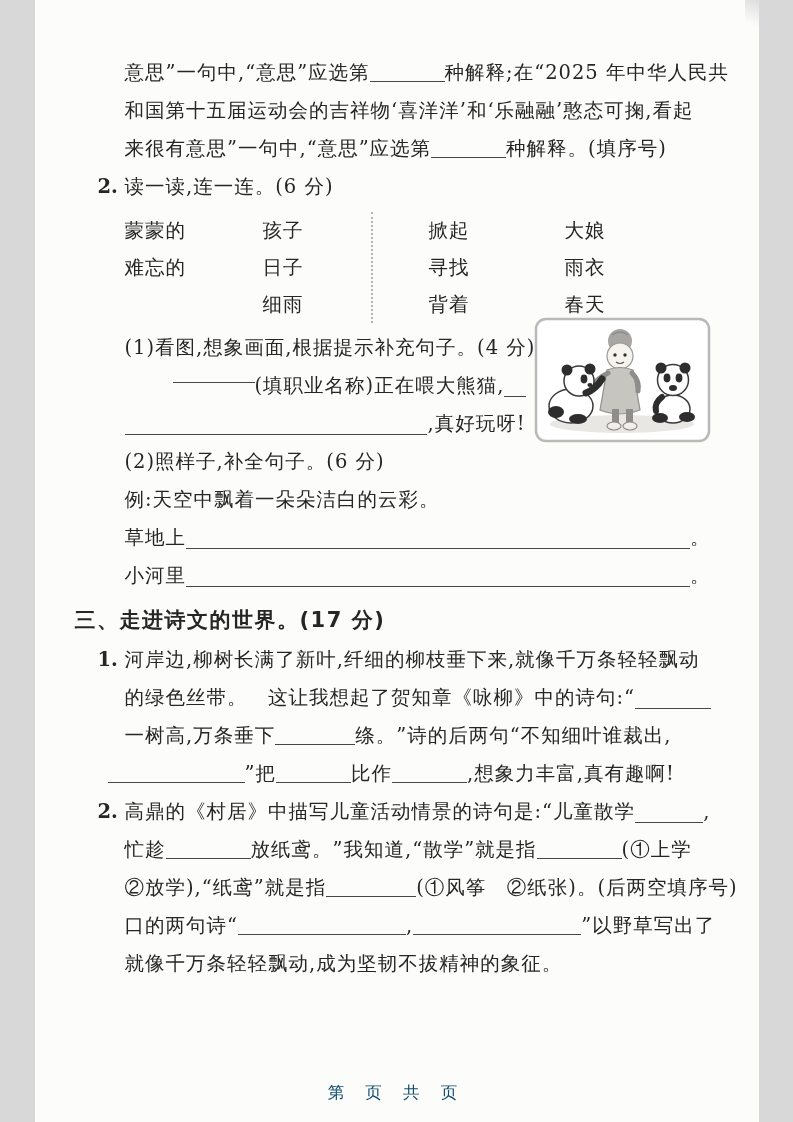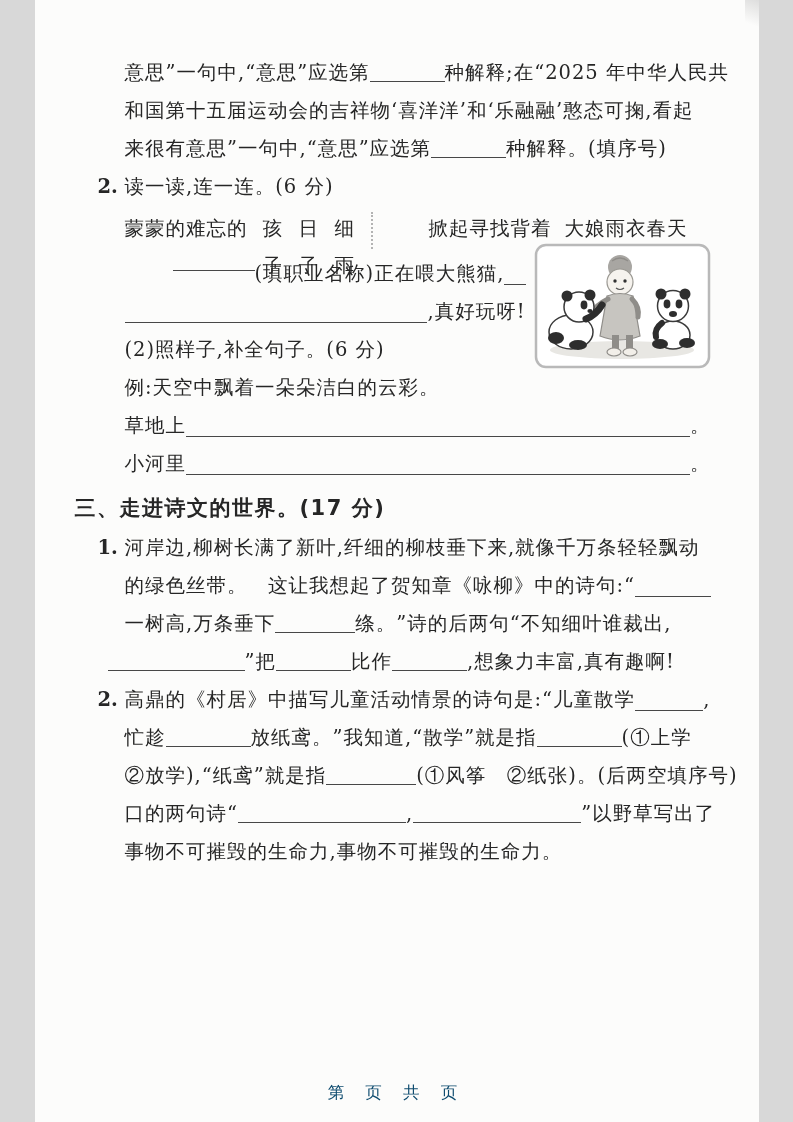--- a/index.html
+++ b/index.html
@@ -29,21 +29,21 @@
     border-bottom:1.5px solid #474747;
   }
   .w75{width:75px;} .w80{width:80px;} .w82{width:82px;} .w85{width:85px;}
   .w90{width:90px;} .w135{width:137px;} .w168{width:168px;}
   .fblank{
     flex:1 1 auto;align-self:flex-end;height:0;
     border-bottom:1.5px solid #474747;margin-bottom:8px;
   }
   
   .match{display:flex;margin:6px 0;}
-  .mcol{display:flex;flex-direction:row;font-family:Liberation Mono, monospace;}
+  .mcol{display:flex;flex-direction:column;}
   .mc1{width:138px;} .mc2{width:108px;} .mc3{width:136px;}
   .mdiv{width:0;border-left:2px dotted #b3b3b3;margin-right:56px;}
   .mi{height:37px;line-height:37px;}
   
   .illo{
     float:right;width:177px;height:126px;
     margin:-12px 0 6px 8px;
   }
   .illo svg{display:block;width:100%;height:100%;}
   .sub{clear:none;}
@@ -140,20 +140,21 @@
             <circle cx="127" cy="51" r="5.5" fill="#2d2d2d"></circle>
             <circle cx="151" cy="51" r="5.5" fill="#2d2d2d"></circle>
             <ellipse cx="133" cy="61" rx="3.4" ry="4.4" fill="#2d2d2d"></ellipse>
             <ellipse cx="145" cy="61" rx="3.4" ry="4.4" fill="#2d2d2d"></ellipse>
             <ellipse cx="139" cy="71" rx="4" ry="3" fill="#2d2d2d"></ellipse>
             <path d="M128 80 q-8 6 -6 14" stroke="#2d2d2d" fill="none" stroke-width="6" stroke-linecap="round"></path>
             <ellipse cx="153" cy="100" rx="8" ry="5" fill="#2d2d2d"></ellipse>
             <ellipse cx="126" cy="101" rx="8" ry="5" fill="#2d2d2d"></ellipse>
           </svg>
         </div>
+        <div class="line"><span>(1)看图,想象画面,根据提示补充句子。(4 分)</span></div>
         <div class="lf pl48">
             <span class="blank w82"></span>
             <span>(填职业名称)正在喂大熊猫,</span>
             <span class="fblank"></span>
           </div>
         <div class="lf ml-27">
             <span class="fblank"></span>
             <span>,真好玩呀!</span>
           </div>
       </div>
@@ -193,20 +194,20 @@
             <span>高鼎的《村居》中描写儿童活动情景的诗句是:“儿童散学</span>
             <span class="fblank"></span>
             <span>,</span>
           </div>
         <div class="line"><span>忙趁</span><span class="blank w85"></span><span>放纸鸢。”我知道,“散学”就是指</span><span class="blank w85"></span><span>(①上学</span></div>
         <div class="line"><span>②放学),“纸鸢”就是指</span><span class="blank w90"></span><span>(①风筝　②纸张)。(后两空填序号)</span></div>
       </div>
 
       <div>
         <div class="line"><span>口的两句诗“</span><span class="blank w168"></span><span>,</span><span class="blank w168"></span><span>”以野草写出了</span></div>
-        <div class="line"><span>事物不可摧毁的生命力,事物不可摧毁的生命力。</span></div>
+        <div class="line"><span>就像千万条轻轻飘动,成为坚韧不拔精神的象征。</span></div>
       </div>
     </div>
 
   </div>
 
   <div class="footer">第 页 共 页</div>
 </div>
 
 </body></html>

